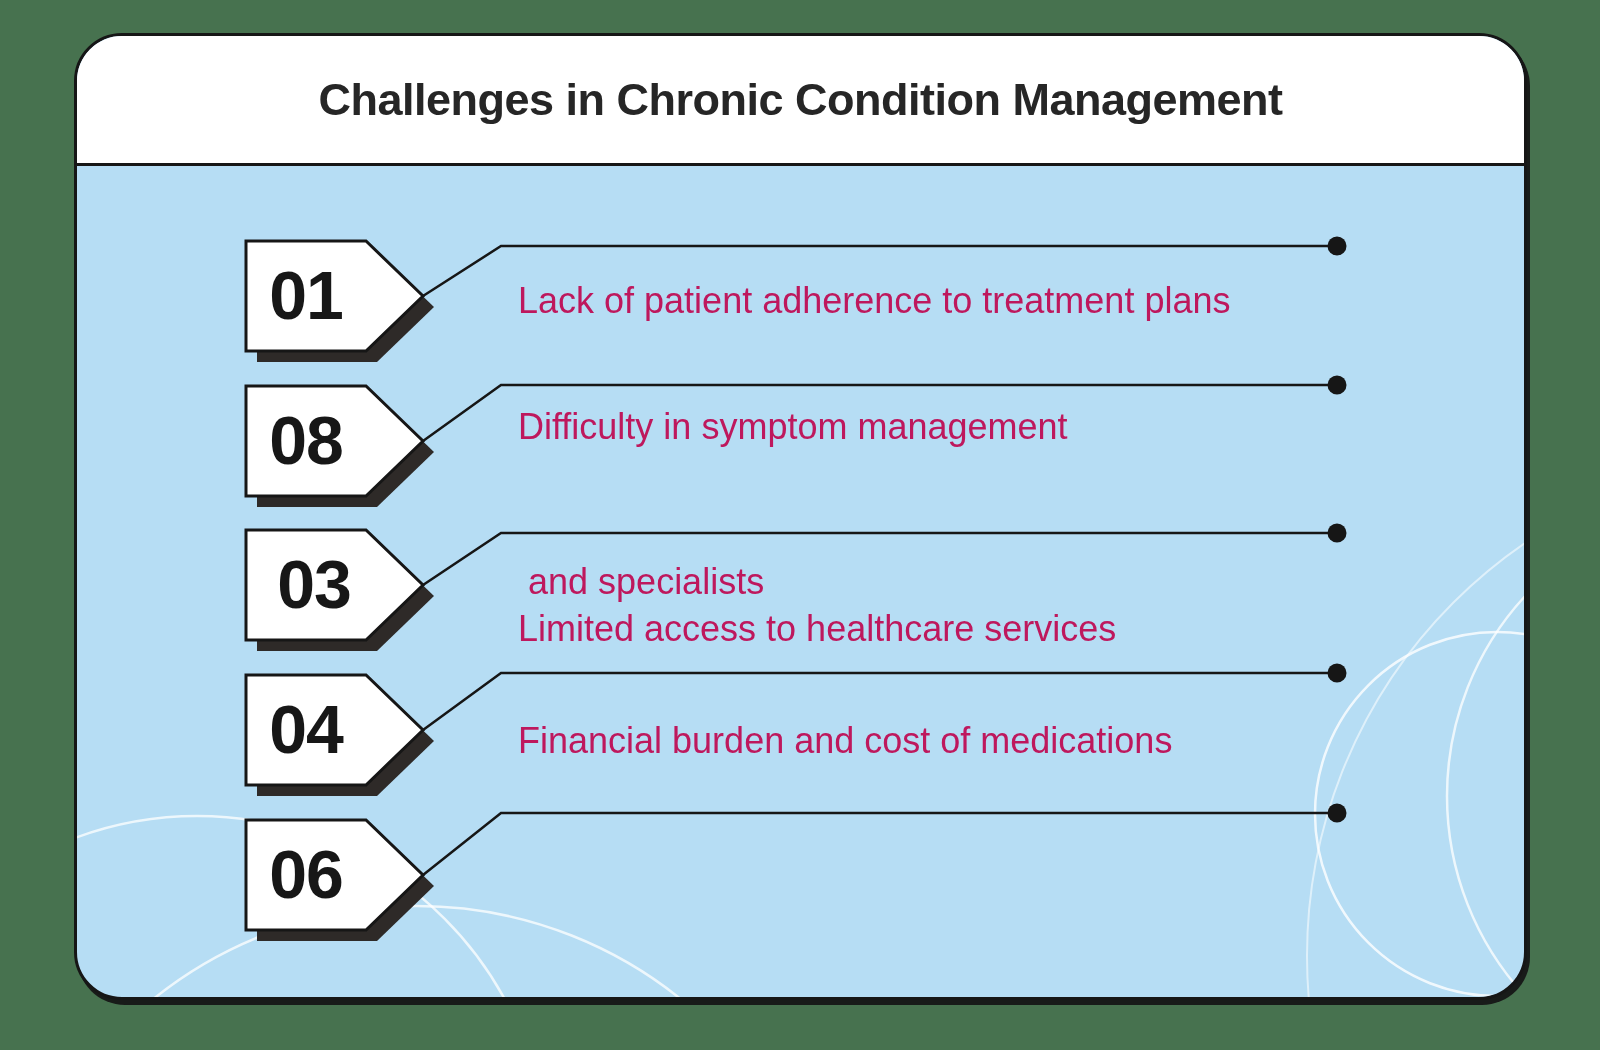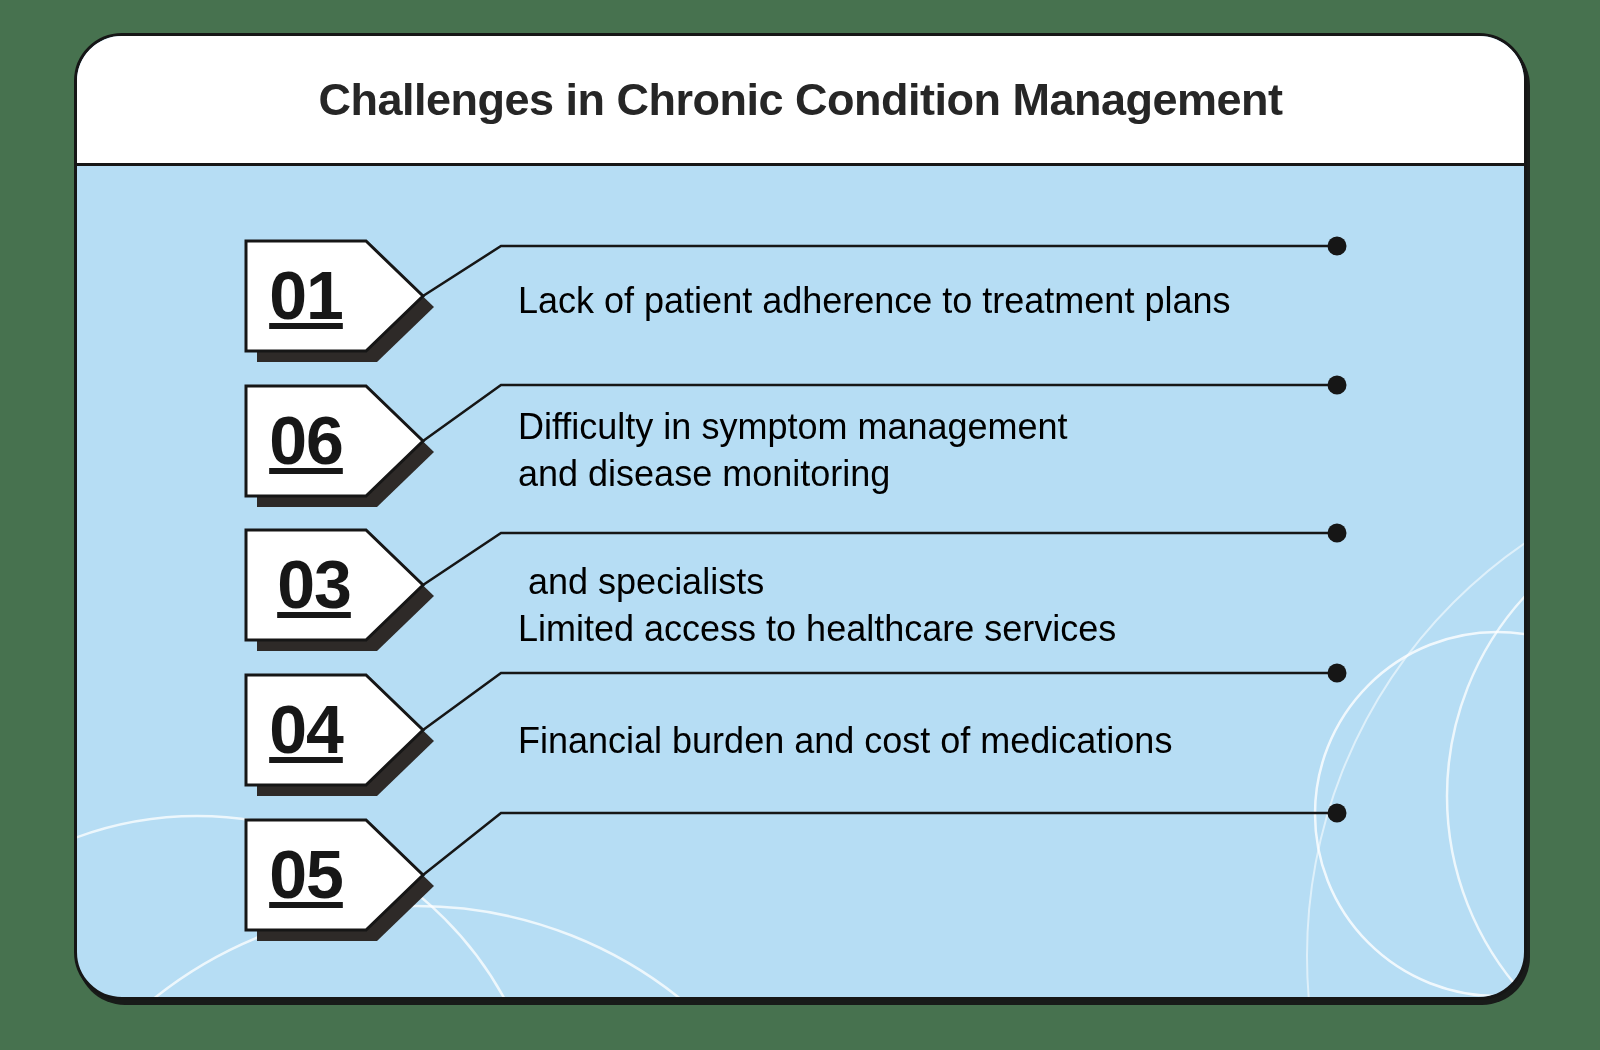--- a/index.html
+++ b/index.html
@@ -23,24 +23,24 @@
   .card-title{
     margin:0;font-size:45px;font-weight:800;color:#262626;letter-spacing:-.5px;
   }
   .decor-layer,.diagram-layer{
     position:absolute;left:0;top:0;width:1447px;height:961px;pointer-events:none;
   }
   .badge-number{
     position:absolute;width:120px;height:110px;
     display:flex;align-items:center;justify-content:center;
     font-size:68px;font-weight:800;color:#171717;letter-spacing:-1px;
-    padding-bottom:2px;box-sizing:border-box;text-decoration:underline;
+    padding-bottom:2px;box-sizing:border-box;
   }
   .item-label{
-    position:absolute;left:441px;color:#000000;
+    position:absolute;left:441px;color:#be185d;
     font-size:36px;line-height:47px;font-weight:400;
   }
   .label-line{white-space:pre-wrap;}
 </style>
 </head>
 <body style="background: rgb(71, 114, 79);">
 
 <div class="stage">
   <div class="card" style="background: rgb(182, 221, 244);">
 
@@ -87,33 +87,32 @@
           <circle cx="1260" cy="777" r="9.5" fill="#161616"></circle>
           <polygon points="169,784 289,784 346,839 289,894 169,894" fill="#FFFFFF" stroke="#161616" stroke-width="3"></polygon>
         </g>
       </svg>
 
     <div id="rows">
         <div class="badge-number" style="left: 169px; top: 205px;">01</div>
         <div class="item-label" style="top: 241px;">
           <div class="label-line">Lack of patient adherence to treatment plans</div>
         </div>
-        <div class="badge-number" style="left: 169px; top: 350px;">06</div>
+        <div class="badge-number" style="left: 169px; top: 350px;">08</div>
         <div class="item-label" style="top: 367px;">
           <div class="label-line">Difficulty in symptom management</div>
-          <div class="label-line">and disease monitoring</div>
         </div>
         <div class="badge-number" style="left: 169px; top: 494px; padding-left: 16px;">03</div>
         <div class="item-label" style="top: 522px;">
           <div class="label-line"> and specialists</div>
           <div class="label-line">Limited access to healthcare services</div>
         </div>
         <div class="badge-number" style="left: 169px; top: 639px;">04</div>
         <div class="item-label" style="top: 681px;">
           <div class="label-line">Financial burden and cost of medications</div>
         </div>
-        <div class="badge-number" style="left: 169px; top: 784px;">05</div>
+        <div class="badge-number" style="left: 169px; top: 784px;">06</div>
         <div class="item-label" style="top: 812px;">
         </div>
       </div>
 
   </div>
 </div>
 
 </body></html>

